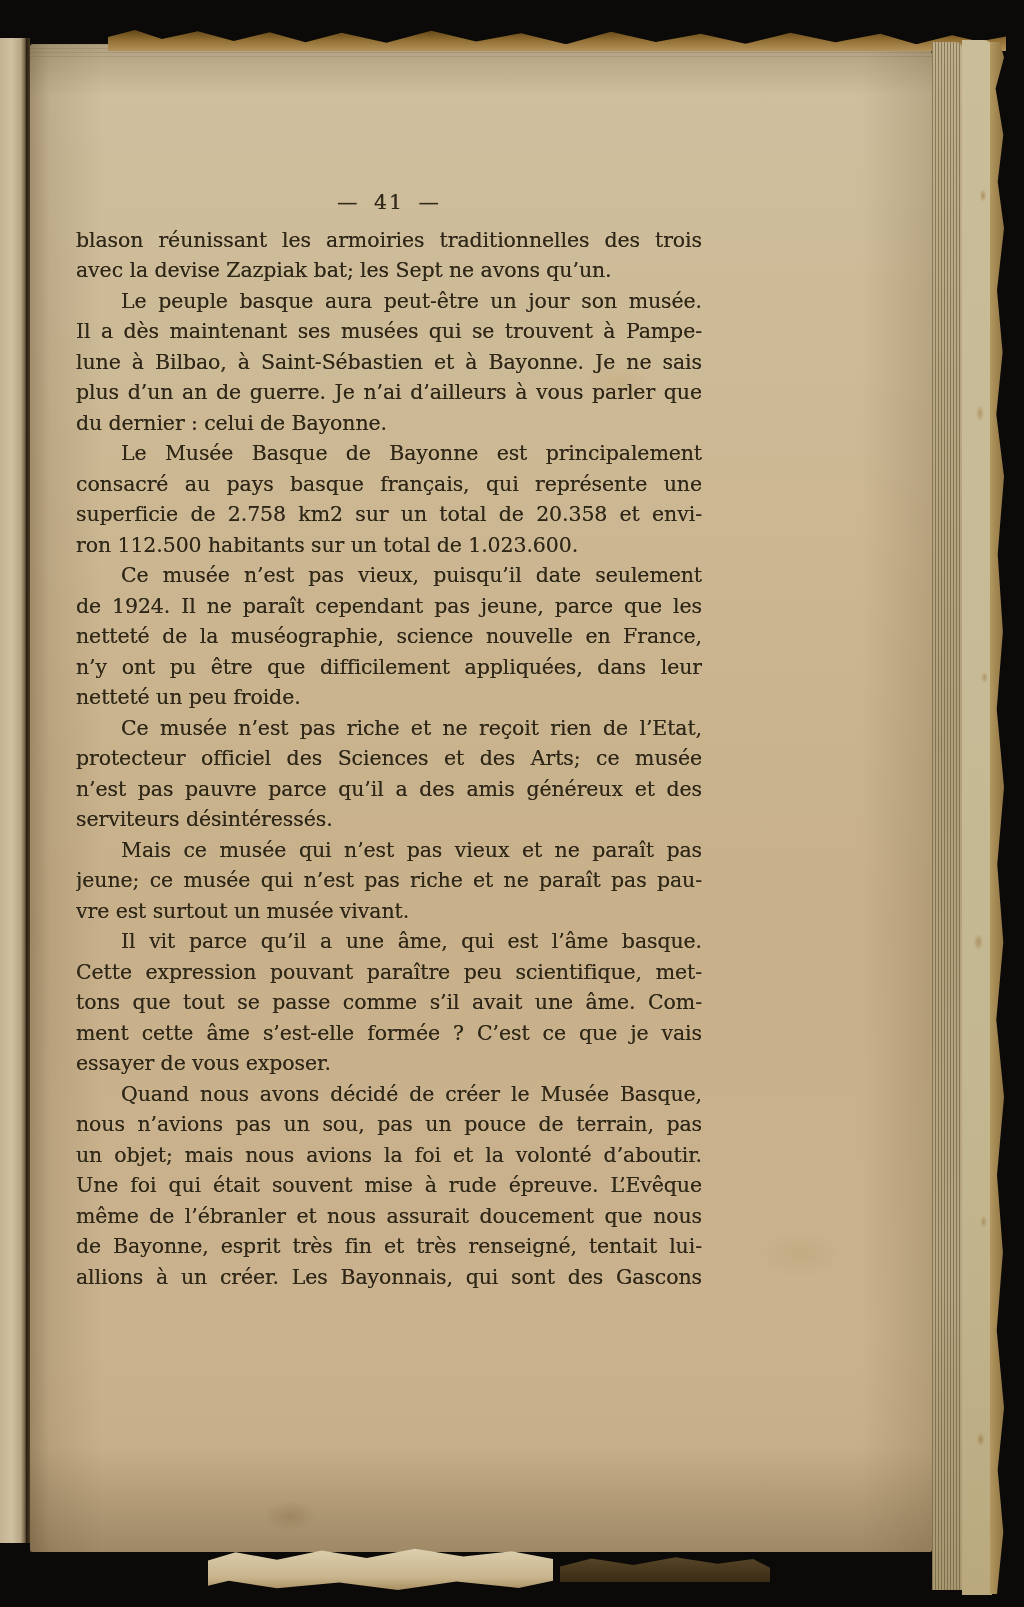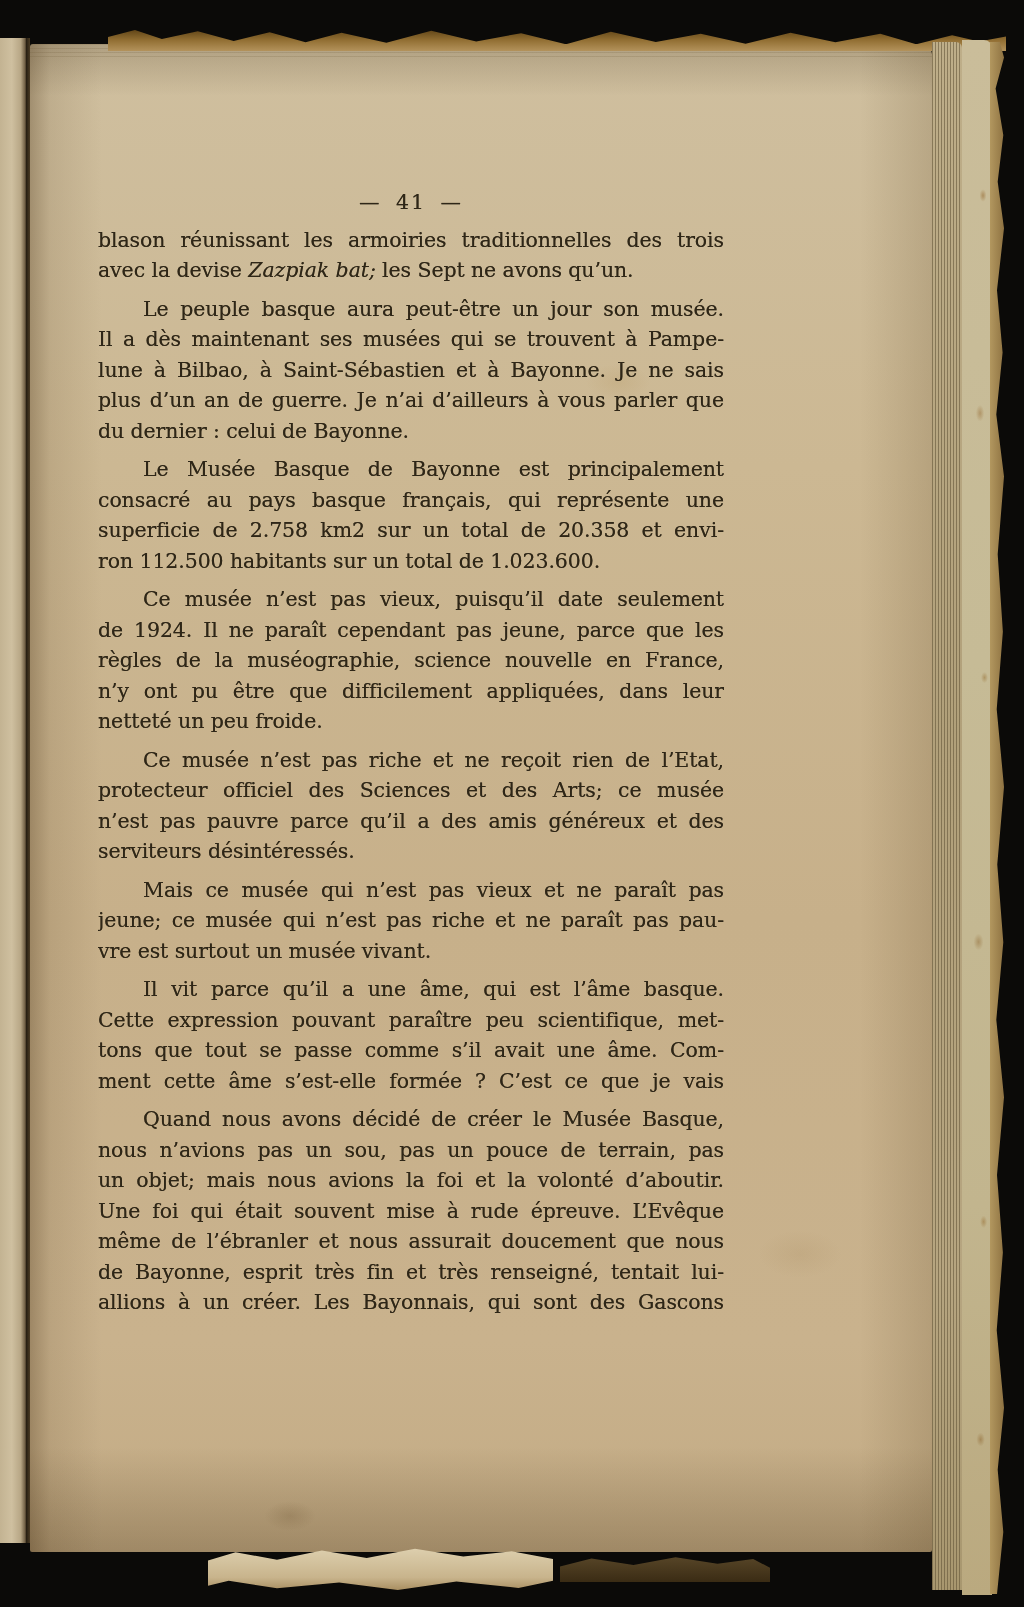--- a/index.html
+++ b/index.html
@@ -56,28 +56,28 @@
 
   
   .torn-paper{position:absolute;left:208px;top:1548px;width:345px;height:42px;
     background:linear-gradient(180deg,#ddcfae,#c8b48c 70%,#a98f62);
     clip-path:polygon(0 30%,8% 10%,20% 28%,33% 6%,46% 24%,60% 2%,74% 20%,88% 8%,100% 26%,100% 78%,90% 95%,72% 80%,55% 100%,38% 82%,20% 96%,6% 78%,0 90%);}
   .torn-paper-2{position:absolute;left:560px;top:1556px;width:210px;height:26px;
     background:linear-gradient(180deg,#6b5530,#463417);
     clip-path:polygon(0 40%,15% 10%,35% 35%,55% 5%,75% 30%,92% 12%,100% 45%,100% 100%,0 100%);opacity:.8;}
 
   
-  .text-block{position:absolute;left:98px;top:187px;width:626px;
+  .text-block{position:absolute;left:76px;top:187px;width:626px;
     color:#2e2617;font-size:20.5px;line-height:30.5px;letter-spacing:-0.1px;
     text-shadow:0 0 0.6px rgba(46,38,23,0.65);}
   .page-number{text-align:center;height:30.5px;margin-bottom:7px;letter-spacing:2px;word-spacing:6px;}
   .line{text-align:justify;text-align-last:justify;height:30.5px;overflow:hidden;}
   .line.last{text-align:justify;text-align-last:left;}
-  .line.indent{text-indent:45px;margin-top:8px;}
-  .italic{font-style:italic;}
+  .line.indent{text-indent:45px;}
+  .italic{}
 </style>
 </head>
 <body>
 
 <div class="scan">
   <div class="facing-page"></div>
   <div class="gutter-shadow"></div>
 
   <div class="book-page"></div>
   <div class="deckle-top"></div>
@@ -105,40 +105,41 @@
         </div>
         <div class="paragraph">
           <div class="line indent">Le Musée Basque de Bayonne est principalement</div>
           <div class="line">consacré au pays basque français, qui représente une</div>
           <div class="line">superficie de 2.758 km2 sur un total de 20.358 et envi-</div>
           <div class="line last">ron 112.500 habitants sur un total de 1.023.600.</div>
         </div>
         <div class="paragraph">
           <div class="line indent">Ce musée n’est pas vieux, puisqu’il date seulement</div>
           <div class="line">de 1924. Il ne paraît cependant pas jeune, parce que les</div>
-          <div class="line">règles de la muséographie, science nouvelle en France,</div>
+          <div class="line">netteté de la muséographie, science nouvelle en France,</div>
           <div class="line">n’y ont pu être que difficilement appliquées, dans leur</div>
           <div class="line last">netteté un peu froide.</div>
         </div>
         <div class="paragraph">
           <div class="line indent">Ce musée n’est pas riche et ne reçoit rien de l’Etat,</div>
           <div class="line">protecteur officiel des Sciences et des Arts; ce musée</div>
           <div class="line">n’est pas pauvre parce qu’il a des amis généreux et des</div>
           <div class="line last">serviteurs désintéressés.</div>
         </div>
         <div class="paragraph">
           <div class="line indent">Mais ce musée qui n’est pas vieux et ne paraît pas</div>
           <div class="line">jeune; ce musée qui n’est pas riche et ne paraît pas pau-</div>
           <div class="line last">vre est surtout un musée vivant.</div>
         </div>
         <div class="paragraph">
           <div class="line indent">Il vit parce qu’il a une âme, qui est l’âme basque.</div>
           <div class="line">Cette expression pouvant paraître peu scientifique, met-</div>
           <div class="line">tons que tout se passe comme s’il avait une âme. Com-</div>
           <div class="line">ment cette âme s’est-elle formée ? C’est ce que je vais</div>
+          <div class="line last">essayer de vous exposer.</div>
         </div>
         <div class="paragraph">
           <div class="line indent">Quand nous avons décidé de créer le Musée Basque,</div>
           <div class="line">nous n’avions pas un sou, pas un pouce de terrain, pas</div>
           <div class="line">un objet; mais nous avions la foi et la volonté d’aboutir.</div>
           <div class="line">Une foi qui était souvent mise à rude épreuve. L’Evêque</div>
           <div class="line">même de l’ébranler et nous assurait doucement que nous</div>
           <div class="line">de Bayonne, esprit très fin et très renseigné, tentait lui-</div>
           <div class="line">allions à un créer. Les Bayonnais, qui sont des Gascons</div>
         </div>

